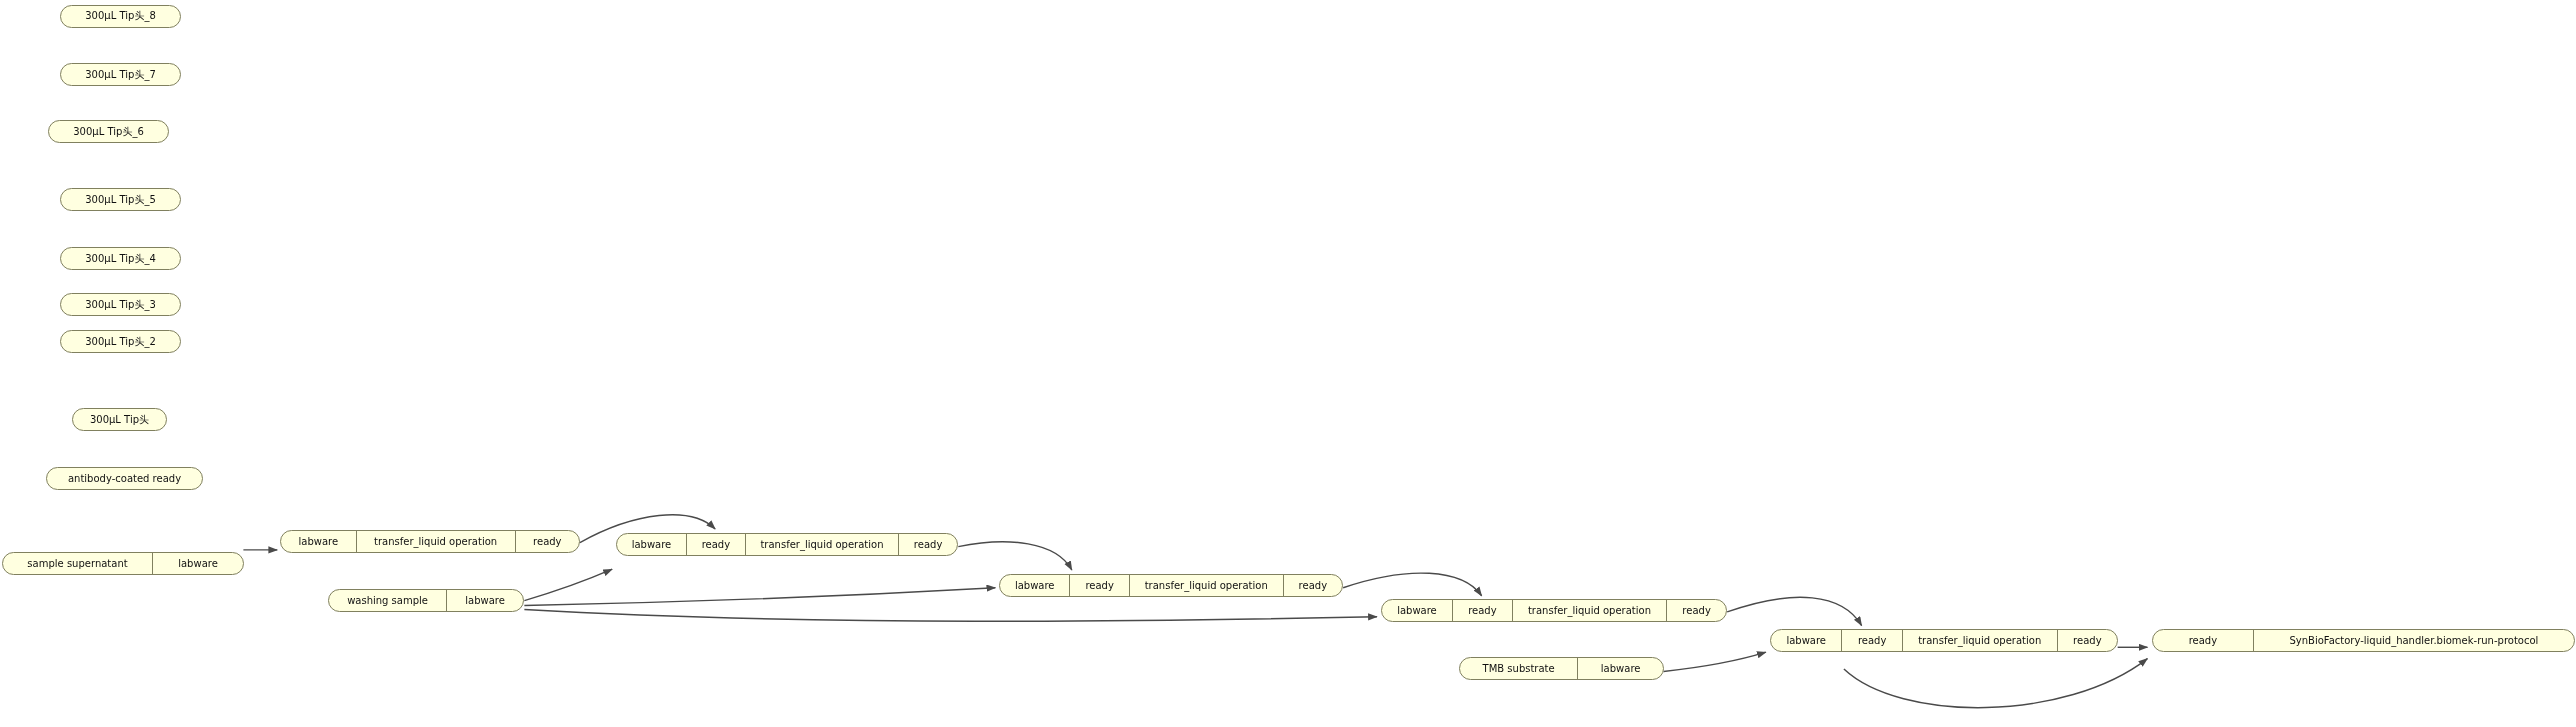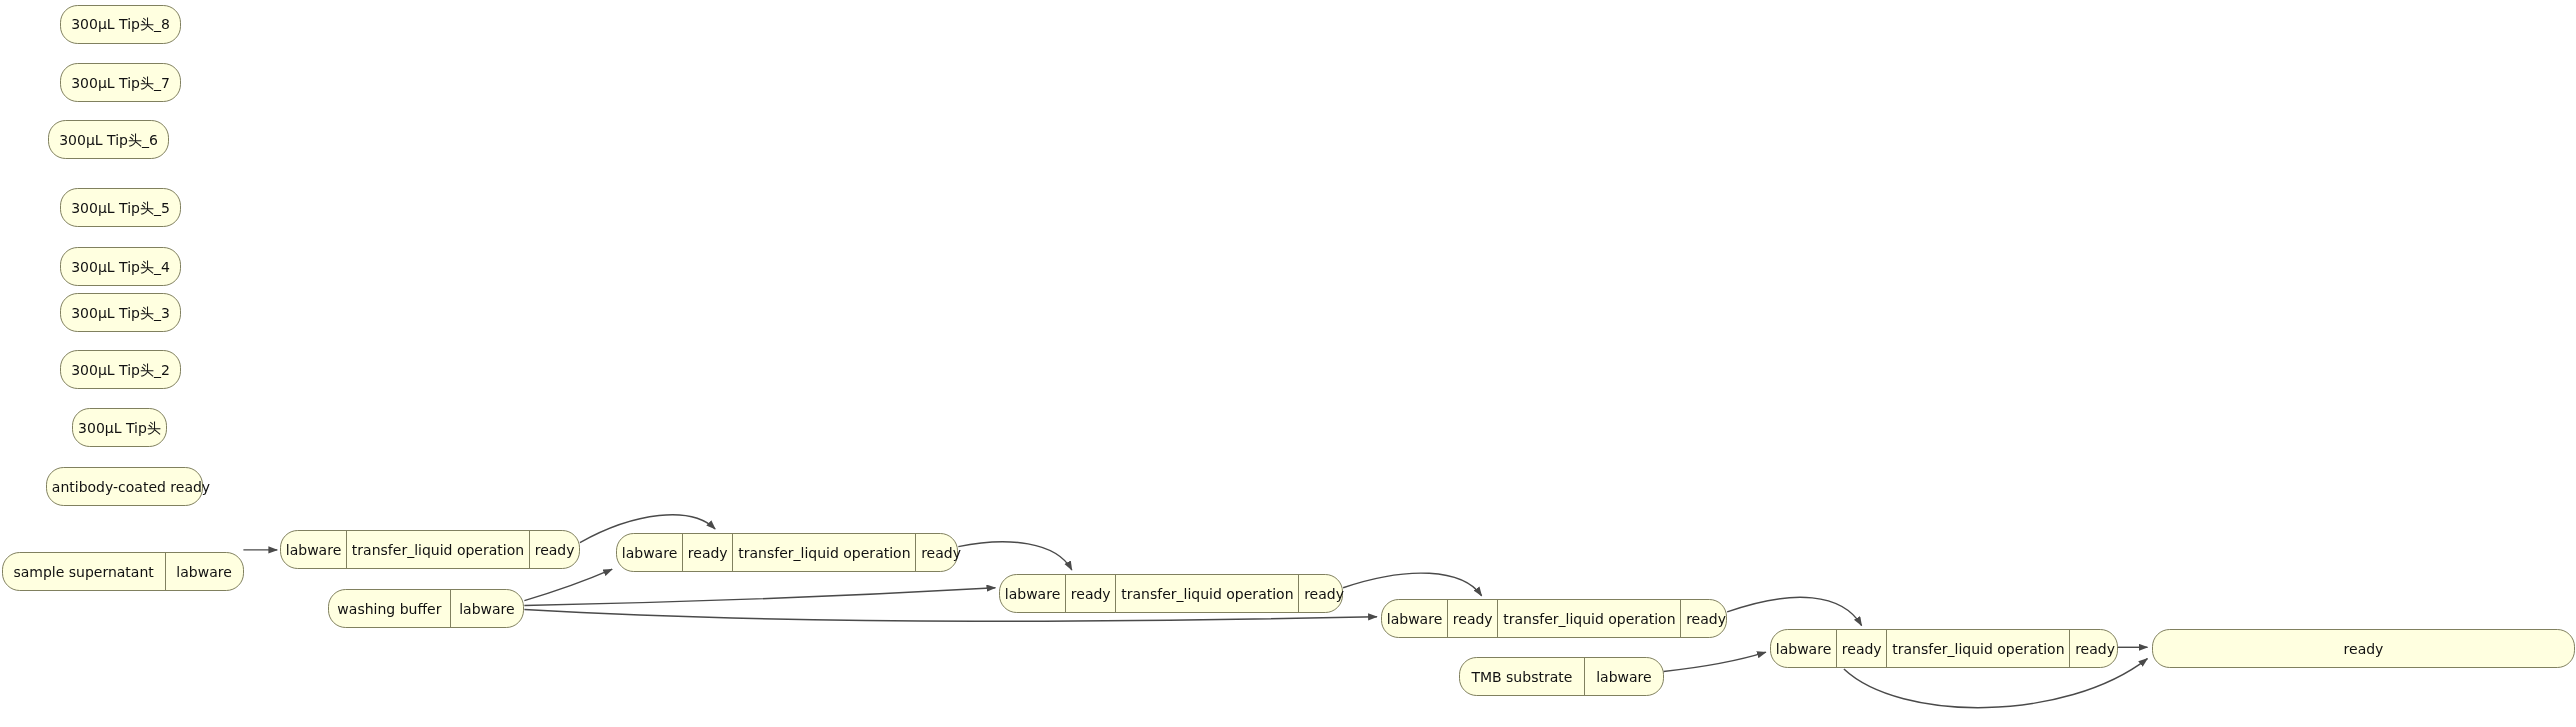--- a/index.html
+++ b/index.html
@@ -7,27 +7,27 @@
     position: relative;
     width: 2576px;
     height: 727px;
     background: #ffffff;
     font-family: "DejaVu Sans", "Liberation Sans", sans-serif;
     overflow: hidden;
   }
   .node {
     position: absolute;
     display: flex;
-    height: 39px;
+    height: 23px;
     box-sizing: border-box;
     background: #ffffe0;
     border: 1.2px solid #80805f;
     border-radius: 17.7px;
     color: #111111;
-    font-size: 14px;
+    font-size: 10px;
     line-height: 1;
   }
   .node .field {
     flex: 1 1 auto;
     display: flex;
     align-items: center;
     justify-content: center;
     padding: 0 4.8px;
     white-space: nowrap;
   }
@@ -63,21 +63,21 @@
   </div>
   <div class="node" style="left:60px;top:188px;width:121px">
     <span class="field">300μL Tip头_5</span>
   </div>
   <div class="node" style="left:60px;top:247px;width:121px">
     <span class="field">300μL Tip头_4</span>
   </div>
   <div class="node" style="left:60px;top:293px;width:121px">
     <span class="field">300μL Tip头_3</span>
   </div>
-  <div class="node" style="left:60px;top:350px;width:121px">
+  <div class="node" style="left:60px;top:330px;width:121px">
     <span class="field">300μL Tip头_2</span>
   </div>
   <div class="node" style="left:72px;top:408px;width:95px">
     <span class="field">300μL Tip头</span>
   </div>
   <div class="node" style="left:46px;top:467px;width:157px">
     <span class="field">antibody-coated ready</span>
   </div>
 
   <div class="node" style="left:1.6px;top:552px;width:242px">
@@ -92,21 +92,21 @@
   </div>
 
   <div class="node" style="left:616px;top:533px;width:342px">
     <span class="field">labware</span>
     <span class="field">ready</span>
     <span class="field">transfer_liquid operation</span>
     <span class="field">ready</span>
   </div>
 
   <div class="node" style="left:328px;top:589px;width:196px">
-    <span class="field">washing buffer</span>
+    <span class="field">washing sample</span>
     <span class="field">labware</span>
   </div>
 
   <div class="node" style="left:999px;top:574px;width:344px">
     <span class="field">labware</span>
     <span class="field">ready</span>
     <span class="field">transfer_liquid operation</span>
     <span class="field">ready</span>
   </div>
 
@@ -124,20 +124,21 @@
 
   <div class="node" style="left:1770px;top:629px;width:348px">
     <span class="field">labware</span>
     <span class="field">ready</span>
     <span class="field">transfer_liquid operation</span>
     <span class="field">ready</span>
   </div>
 
   <div class="node" style="left:2152px;top:629px;width:423px">
     <span class="field">ready</span>
+    <span class="field">SynBioFactory-liquid_handler.biomek-run-protocol</span>
   </div>
 
   <svg class="edges" viewBox="0 0 3199 903" xmlns="http://www.w3.org/2000/svg">
     <defs>
       <marker id="arrow" markerUnits="userSpaceOnUse" markerWidth="13" markerHeight="10" refX="11" refY="4.5" orient="auto">
         <path d="M0,0 L12,4.5 L0,9 z" fill="#4a4a4a"></path>
       </marker>
     </defs>
     <path class="edge" d="M 302 683 C 318 683, 330 683, 344 683" marker-end="url(#arrow)"></path>
     <path class="edge" d="M 720 674 C 788 636, 858 628, 888 657" marker-end="url(#arrow)"></path>

